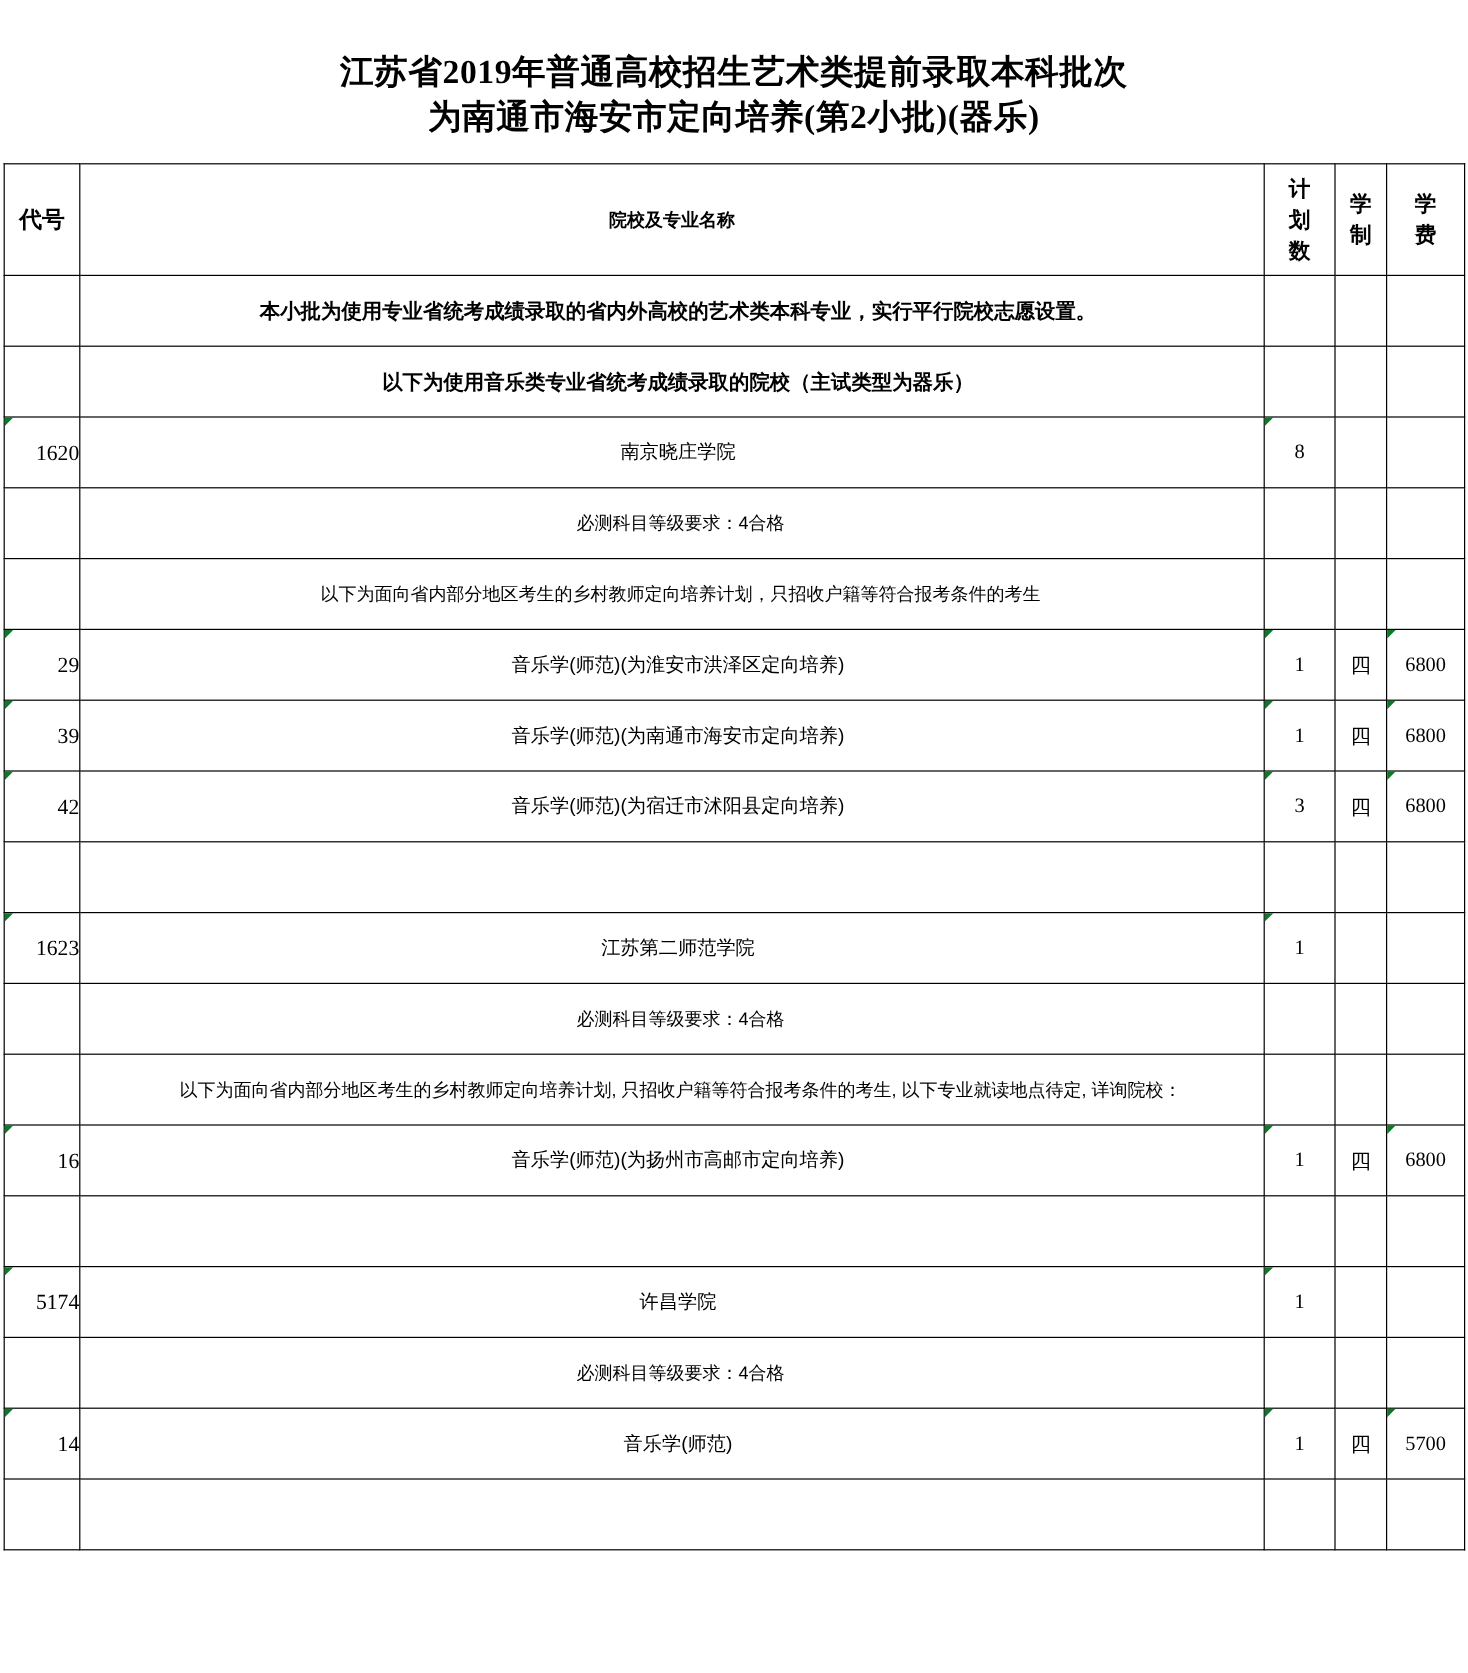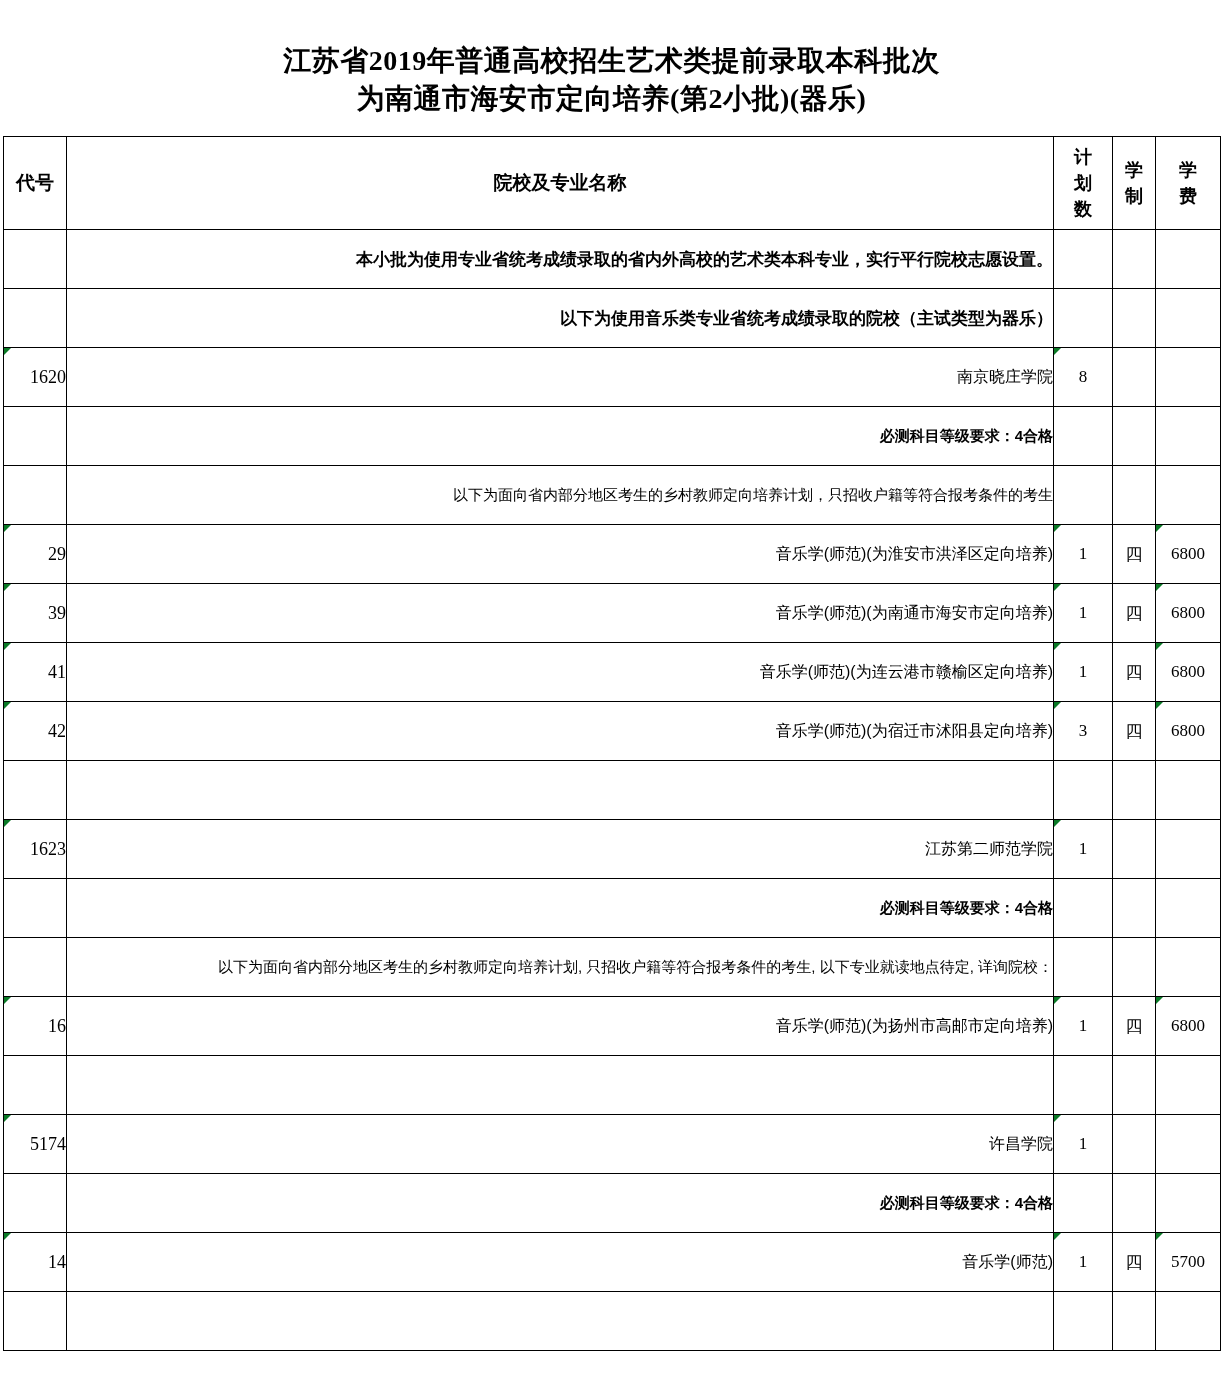--- a/index.html
+++ b/index.html
@@ -61,41 +61,41 @@
 
   
   .hdr td {
     height: 92px;
     text-align: center;
     font-size: 19px;
     font-weight: bold;
     font-family: "Liberation Serif", "DejaVu Serif", serif;
   }
   .hdr .h-code { font-size: 19px; }
-  .hdr .h-name { font-size: 19px; }
+  .hdr .h-name { font-size: 15px; }
   .vert-head {
     display: block;
     width: 100%;
     line-height: 26px;
     font-size: 18px;
     font-weight: bold;
     text-align: center;
   }
   .vert-head span { display: block; }
 
   
   .plan-table tbody td { height: 58px; }
 
   td.code {
     text-align: right;
     font-size: 18px;
     font-family: "Liberation Serif", "DejaVu Serif", serif;
   }
   td.name {
-    text-align: right;
+    text-align: center;
     padding-left: 10px;
     font-size: 16px;
     font-family: "Liberation Sans", "DejaVu Sans", sans-serif;
     margin-left: 36px;
   }
   td.num {
     text-align: center;
     font-size: 17px;
     font-family: "Liberation Serif", "DejaVu Serif", serif;
   }
@@ -105,21 +105,21 @@
     font-weight: bold;
     font-size: 17px;
     font-family: "Liberation Sans", "DejaVu Sans", sans-serif;
   }
   
   tr.subnote td.name {
     font-size: 15px;
     padding-left: 14px;
   }
   tr.subnote.req td.name {
-    font-weight: bold;
+    font-weight: normal;
   }
   tr.spacer td { height: 58px; }
 
   
   .mark {
     position: absolute;
     top: 0;
     left: 0;
     width: 0;
     height: 0;
@@ -215,27 +215,20 @@
           <td class="num"><span class="mark"></span><span>6800</span></td>
         </tr>
         <tr>
           <td class="code"><span class="mark"></span><span>39</span></td>
           <td class="name"><span>音乐学(师范)(为南通市海安市定向培养)</span></td>
           <td class="num"><span class="mark"></span><span>1</span></td>
           <td class="num"><span>四</span></td>
           <td class="num"><span class="mark"></span><span>6800</span></td>
         </tr>
         <tr>
-          <td class="code"><span class="mark"></span><span>41</span></td>
-          <td class="name"><span>音乐学(师范)(为连云港市赣榆区定向培养)</span></td>
-          <td class="num"><span class="mark"></span><span>1</span></td>
-          <td class="num"><span>四</span></td>
-          <td class="num"><span class="mark"></span><span>6800</span></td>
-        </tr>
-        <tr>
           <td class="code"><span class="mark"></span><span>42</span></td>
           <td class="name"><span>音乐学(师范)(为宿迁市沭阳县定向培养)</span></td>
           <td class="num"><span class="mark"></span><span>3</span></td>
           <td class="num"><span>四</span></td>
           <td class="num"><span class="mark"></span><span>6800</span></td>
         </tr>
         <tr class="spacer">
           <td class="code"><span></span></td>
           <td class="name"><span></span></td>
           <td class="num"><span></span></td>

